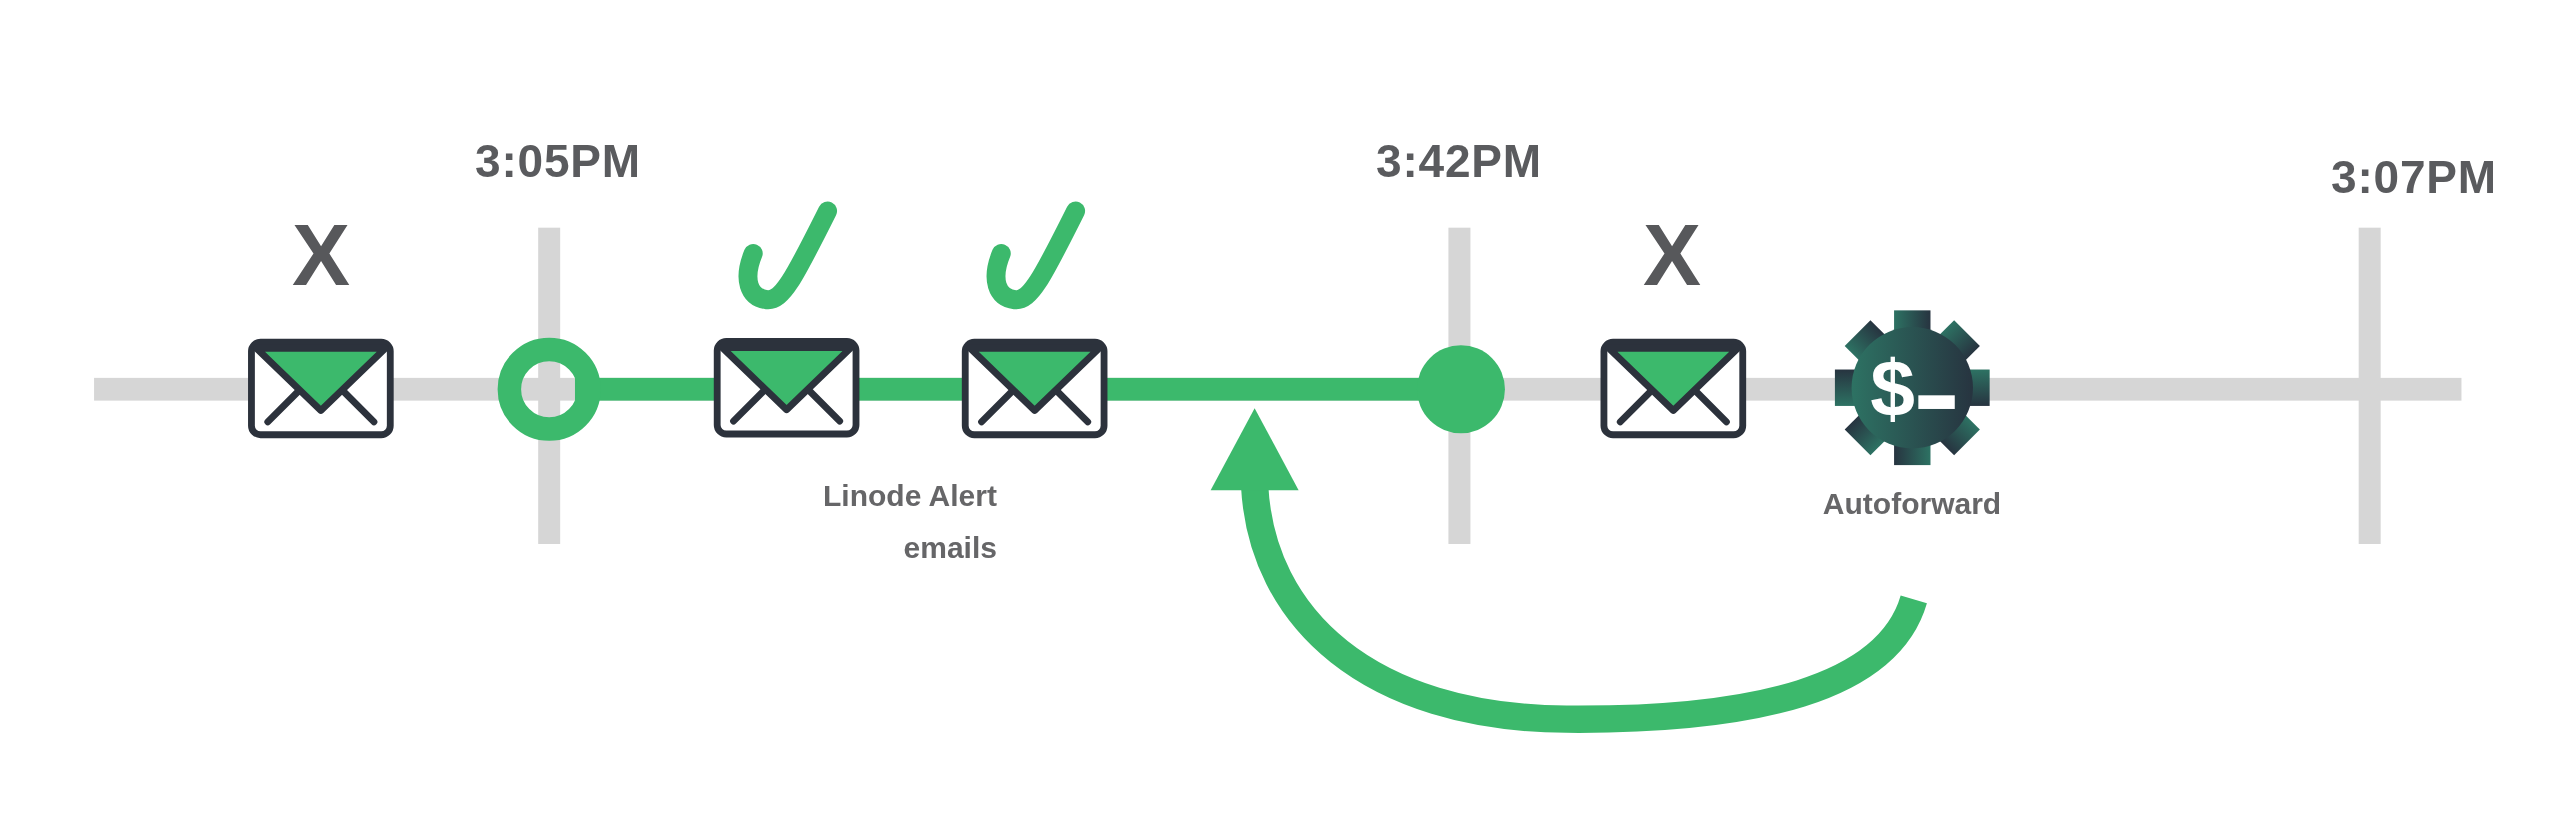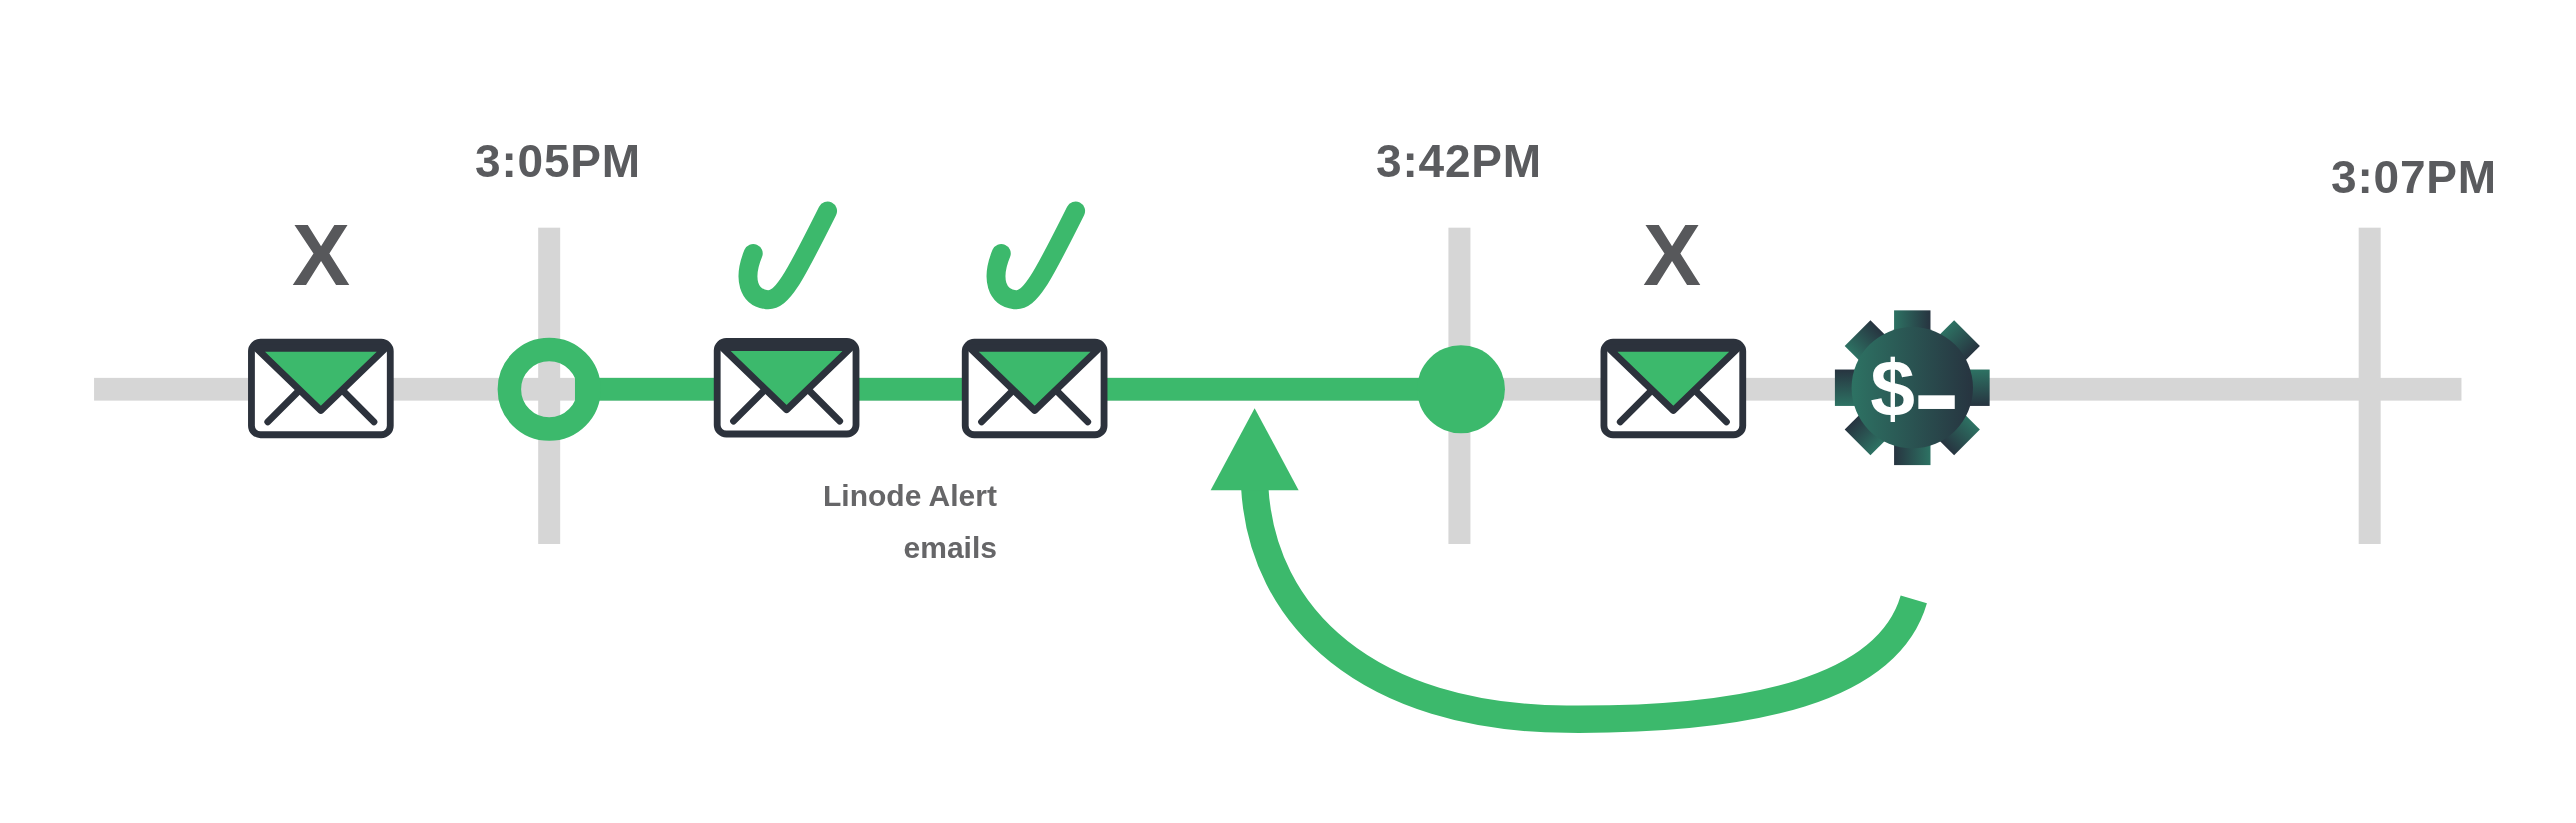--- a/index.html
+++ b/index.html
@@ -106,16 +106,17 @@
   <div class="txt timestamp" style="left:2370px;top:154px;margin-left:44px;">3:07PM</div>
 
   <div class="txt xmark" style="left:321px;top:211px;">X</div>
   <div class="txt xmark" style="left:1672px;top:211px;">X</div>
 
   <div class="txt lbl" style="left:910px;top:470px;">
     <div>Linode Alert</div>
     <div>emails</div>
   </div>
   <div class="txt lbl" style="left:1912px;top:478px;">
+    <div>Autoforward</div>
   </div>
 
 </div>
 
 
 </body></html>

